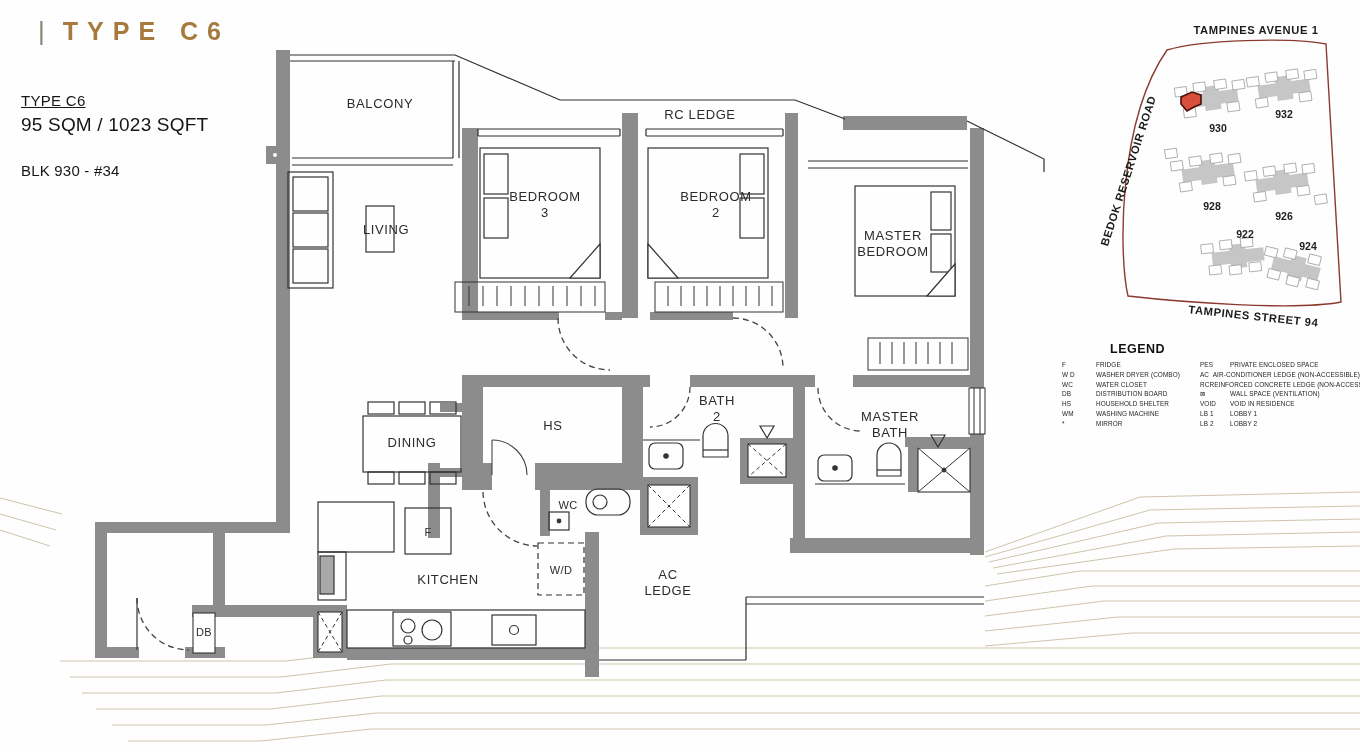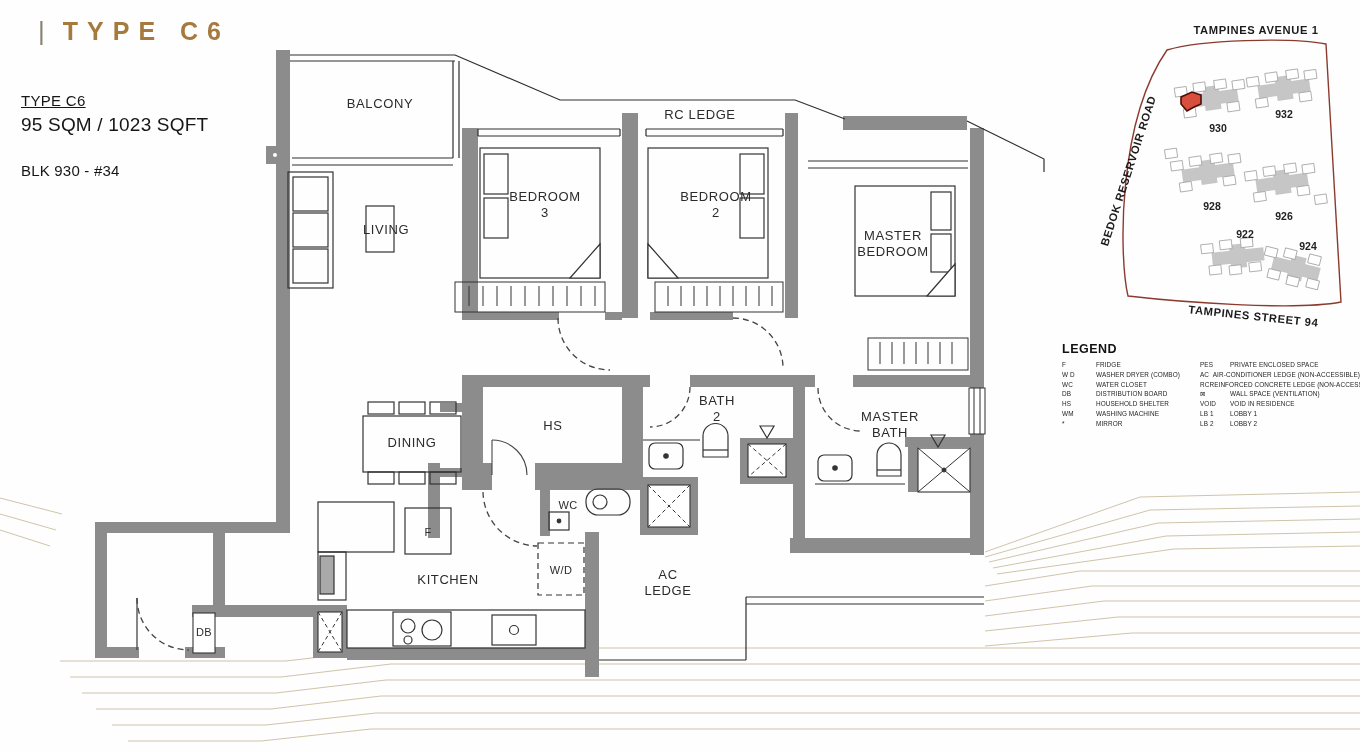--- a/index.html
+++ b/index.html
@@ -16,21 +16,21 @@
   .ui-area{font-size:19px;margin-top:5px;letter-spacing:.2px;}
   .ui-blk{font-size:15px;margin-top:26px;letter-spacing:.2px;}
   
   svg{position:absolute;left:0;top:0;}
   .rl{font-size:13px;fill:#2b2b2b;letter-spacing:.6px;text-anchor:middle;}
   .rs{font-size:11px;fill:#2b2b2b;letter-spacing:.3px;text-anchor:middle;}
   .maproad{font-size:11.2px;font-weight:600;fill:#1b1b1b;letter-spacing:.6px;text-anchor:middle;}
   .mapblk{font-size:10.5px;font-weight:600;fill:#222;text-anchor:middle;}
   
   .legend{position:absolute;left:1062px;top:342px;width:298px;}
-  .legend-title{font-size:12.5px;font-weight:700;color:#111;letter-spacing:.5px;margin-bottom:4px;}
+  .legend-title{font-size:12.5px;font-weight:700;color:#111;letter-spacing:.5px;margin-bottom:4px;margin-left:48px;}
   .legend-cols{display:flex;gap:10px;}
   .lcol{display:flex;flex-direction:column;}
   .lcol-l{width:138px;}
   .lcol-r{width:160px;}
   .lrow{display:flex;font-size:6.4px;line-height:9.8px;color:#1d1d1d;
         filter:blur(.32px);letter-spacing:.1px;white-space:nowrap;}
   .lcol-l .lkey{width:34px;}
   .lcol-r .lkey{width:30px;}
   .lval{flex:1;}
 </style>

